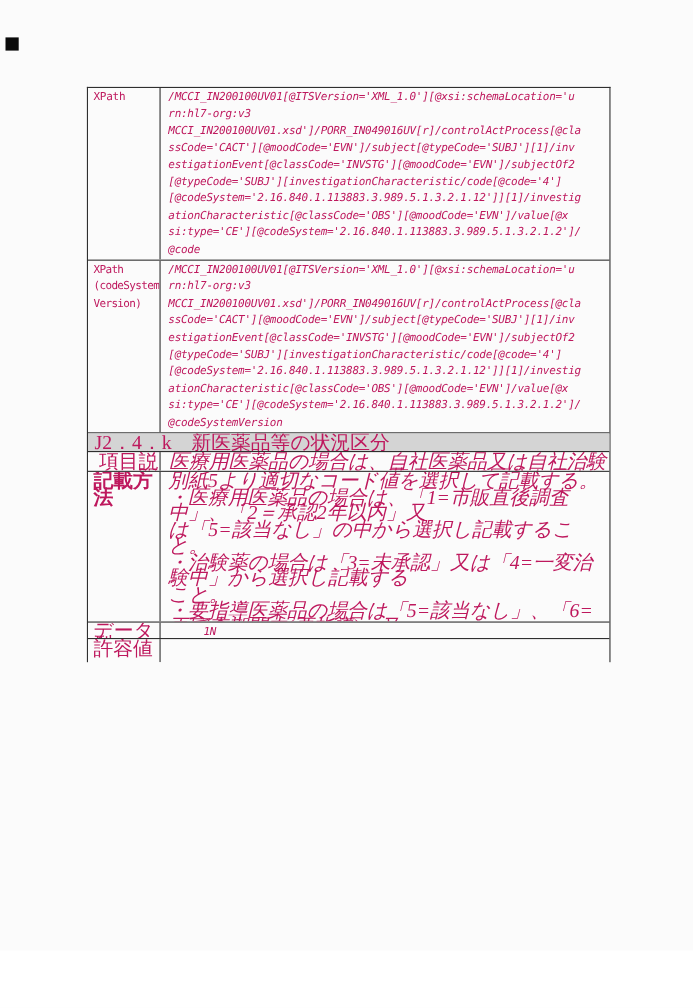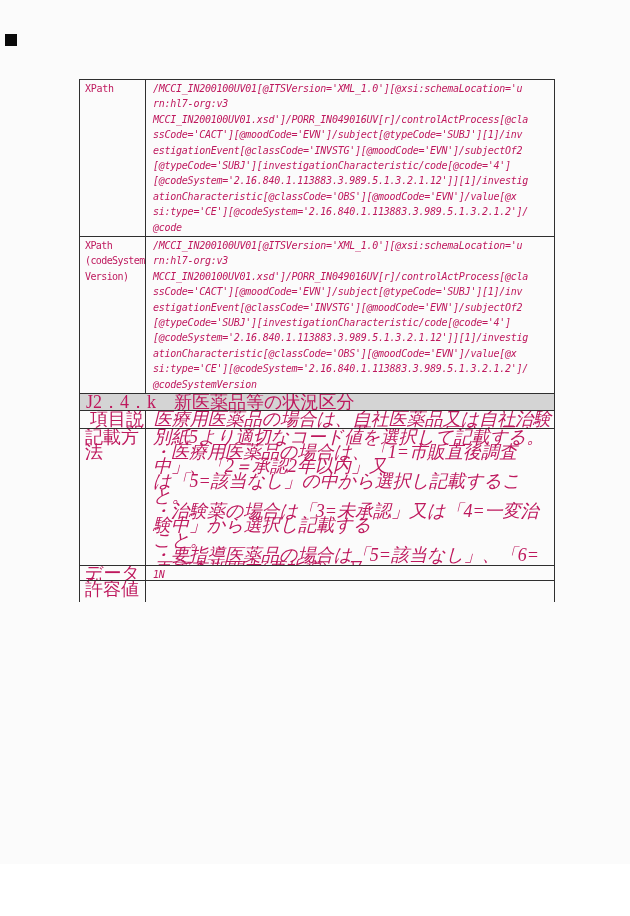--- a/index.html
+++ b/index.html
@@ -44,24 +44,24 @@
   .r-section {
     height:17px; background:#d4d4d4;
     border-bottom:1px solid var(--b);
     padding:1px 4px 0 6px; box-sizing:border-box;
     line-height:14px; overflow:hidden;
   }
   .r-item    { height:18px;text-align:right; }
   .r-item .val, .r-item .lbl { line-height:15px; }
   .r-method  { height:137px; }
   .r-method .val { line-height:14.7px; }
-  .r-method .lbl { line-height:15px; }
+  .r-method .lbl { line-height:15px;font-weight:bold; }
   .r-dtype   { height:15px; }
   .r-dtype .lbl { line-height:13px; }
-  .r-dtype .val { line-height:13px; padding-top:2px; }
+  .r-dtype .val { line-height:13px; padding-top:2px;margin-left:32px; }
   .r-allowed { height:21px; }
   .r-allowed .lbl, .r-allowed .val { line-height:15px; }
 </style>
 </head>
 <body>
 
 <div class="page">
 
   <div class="marker marker-top"></div>
   <div class="marker marker-bottom"></div>

